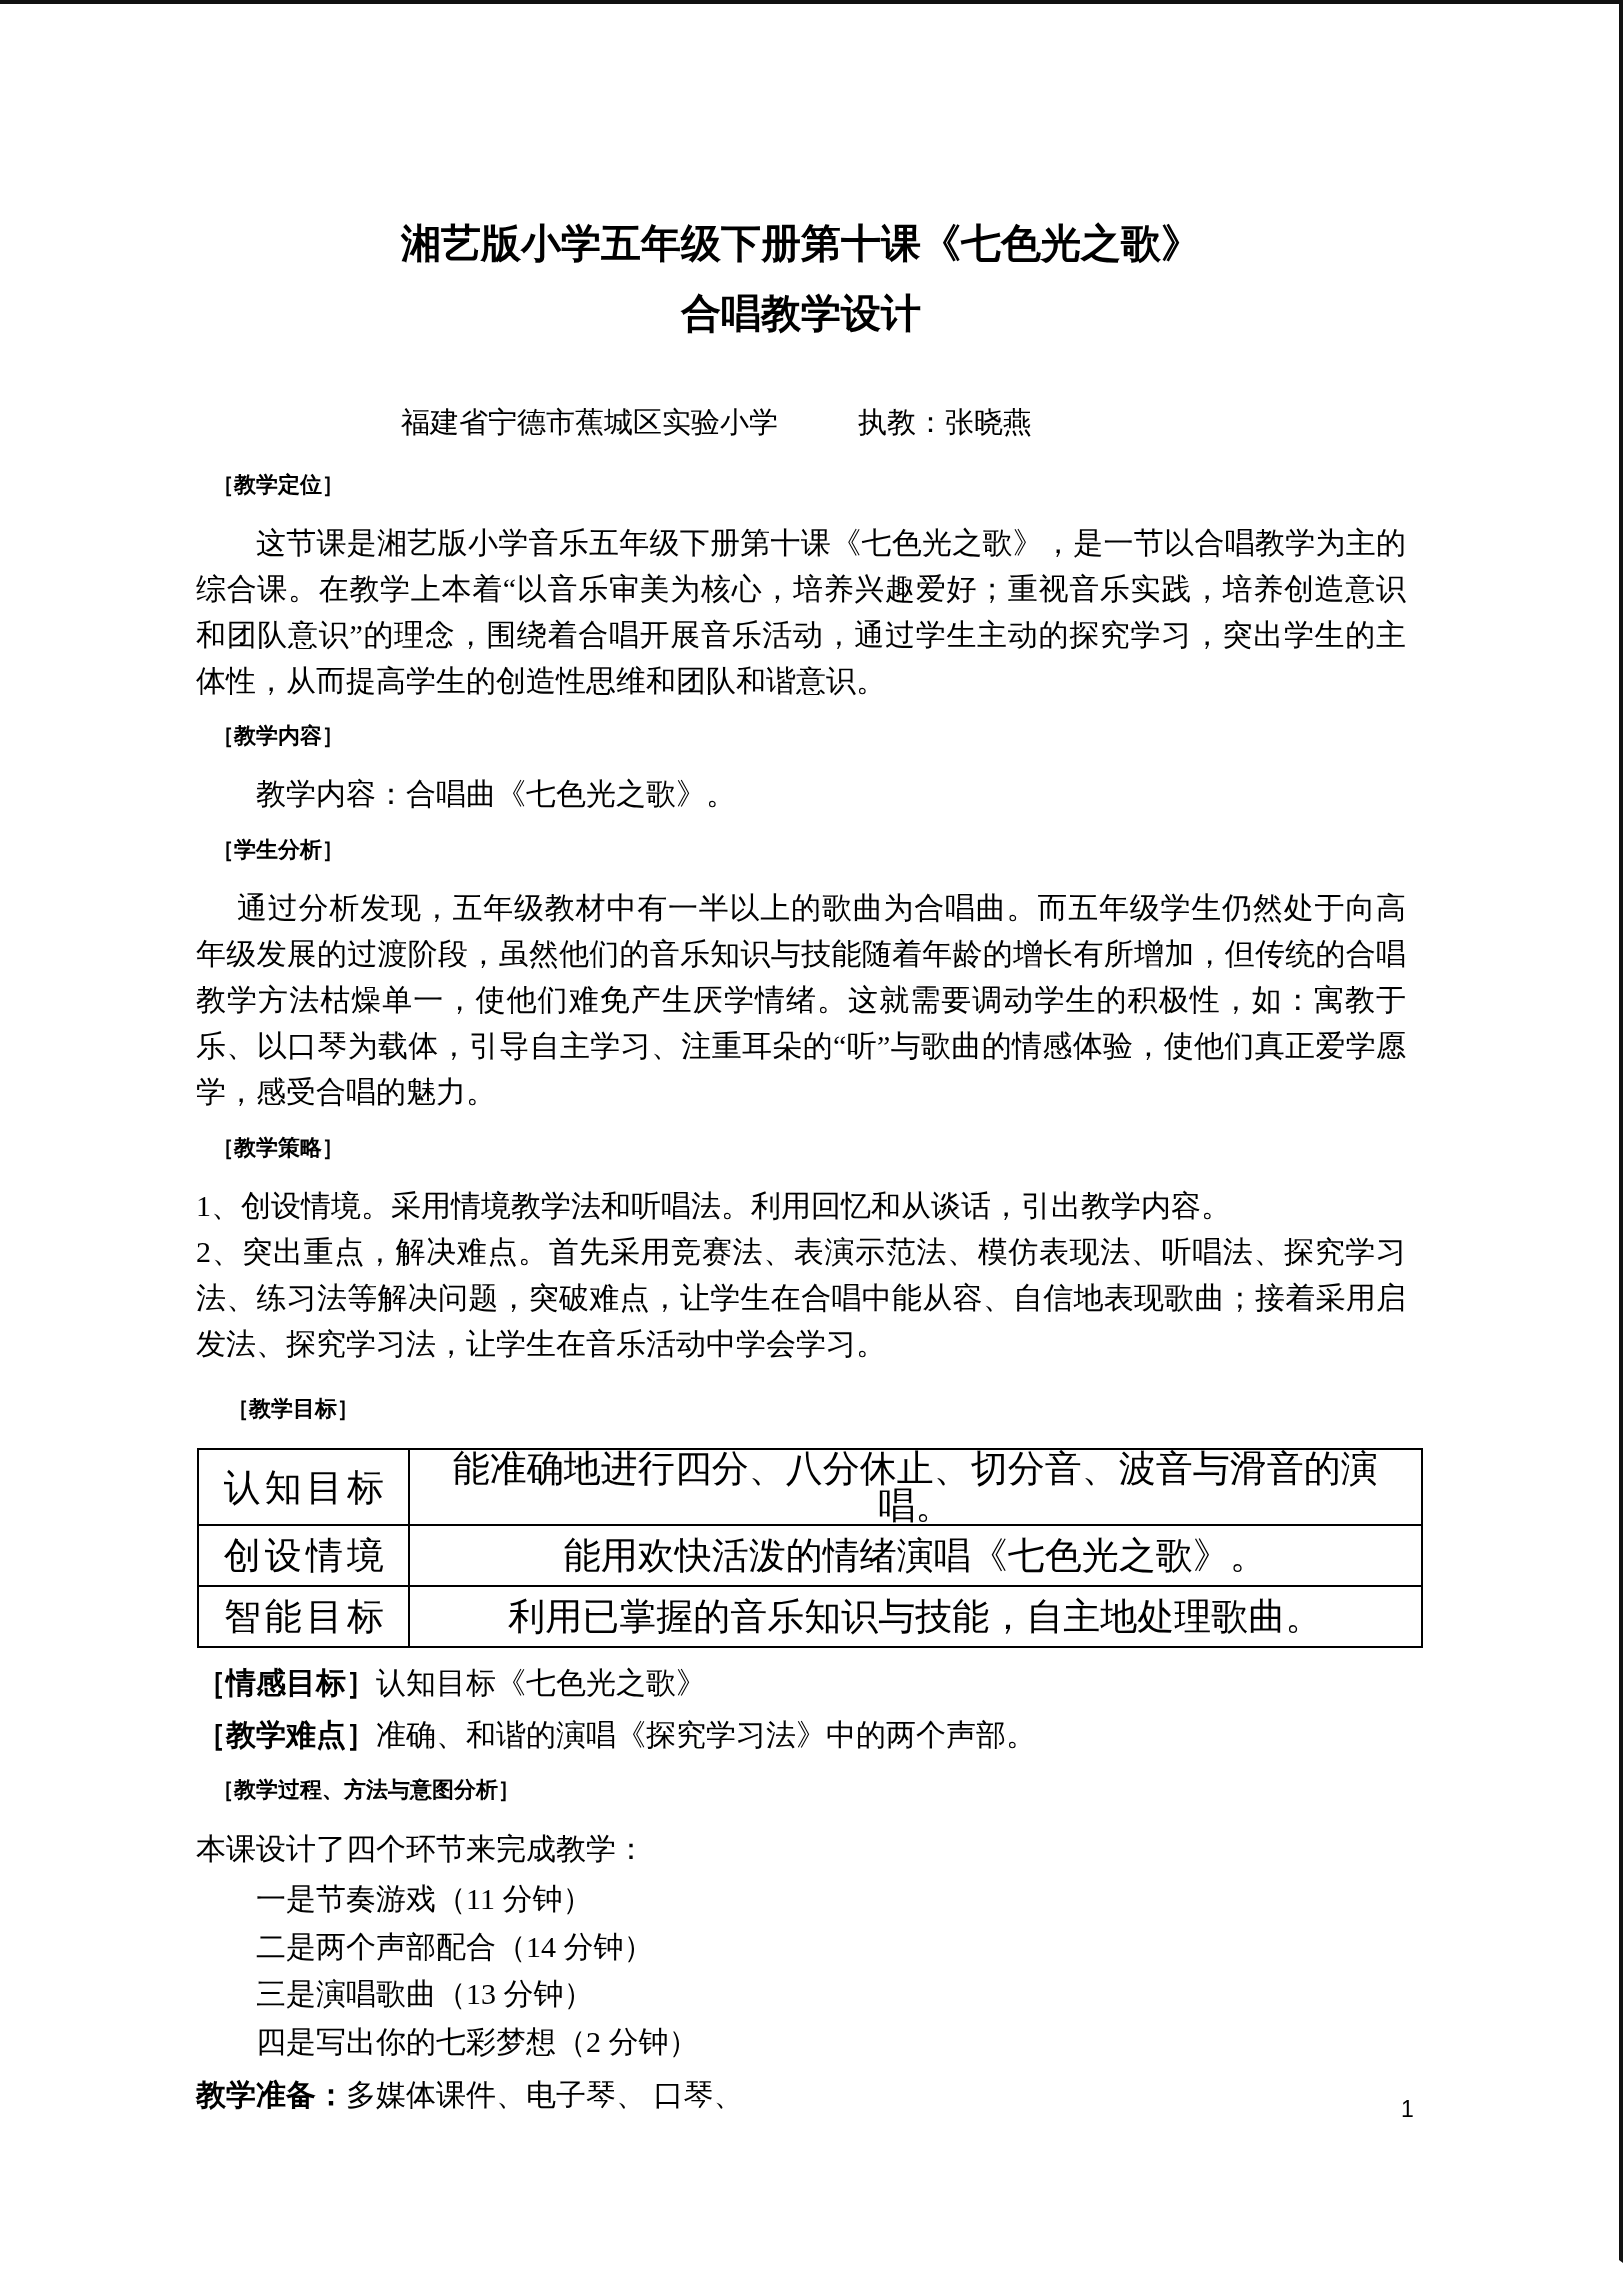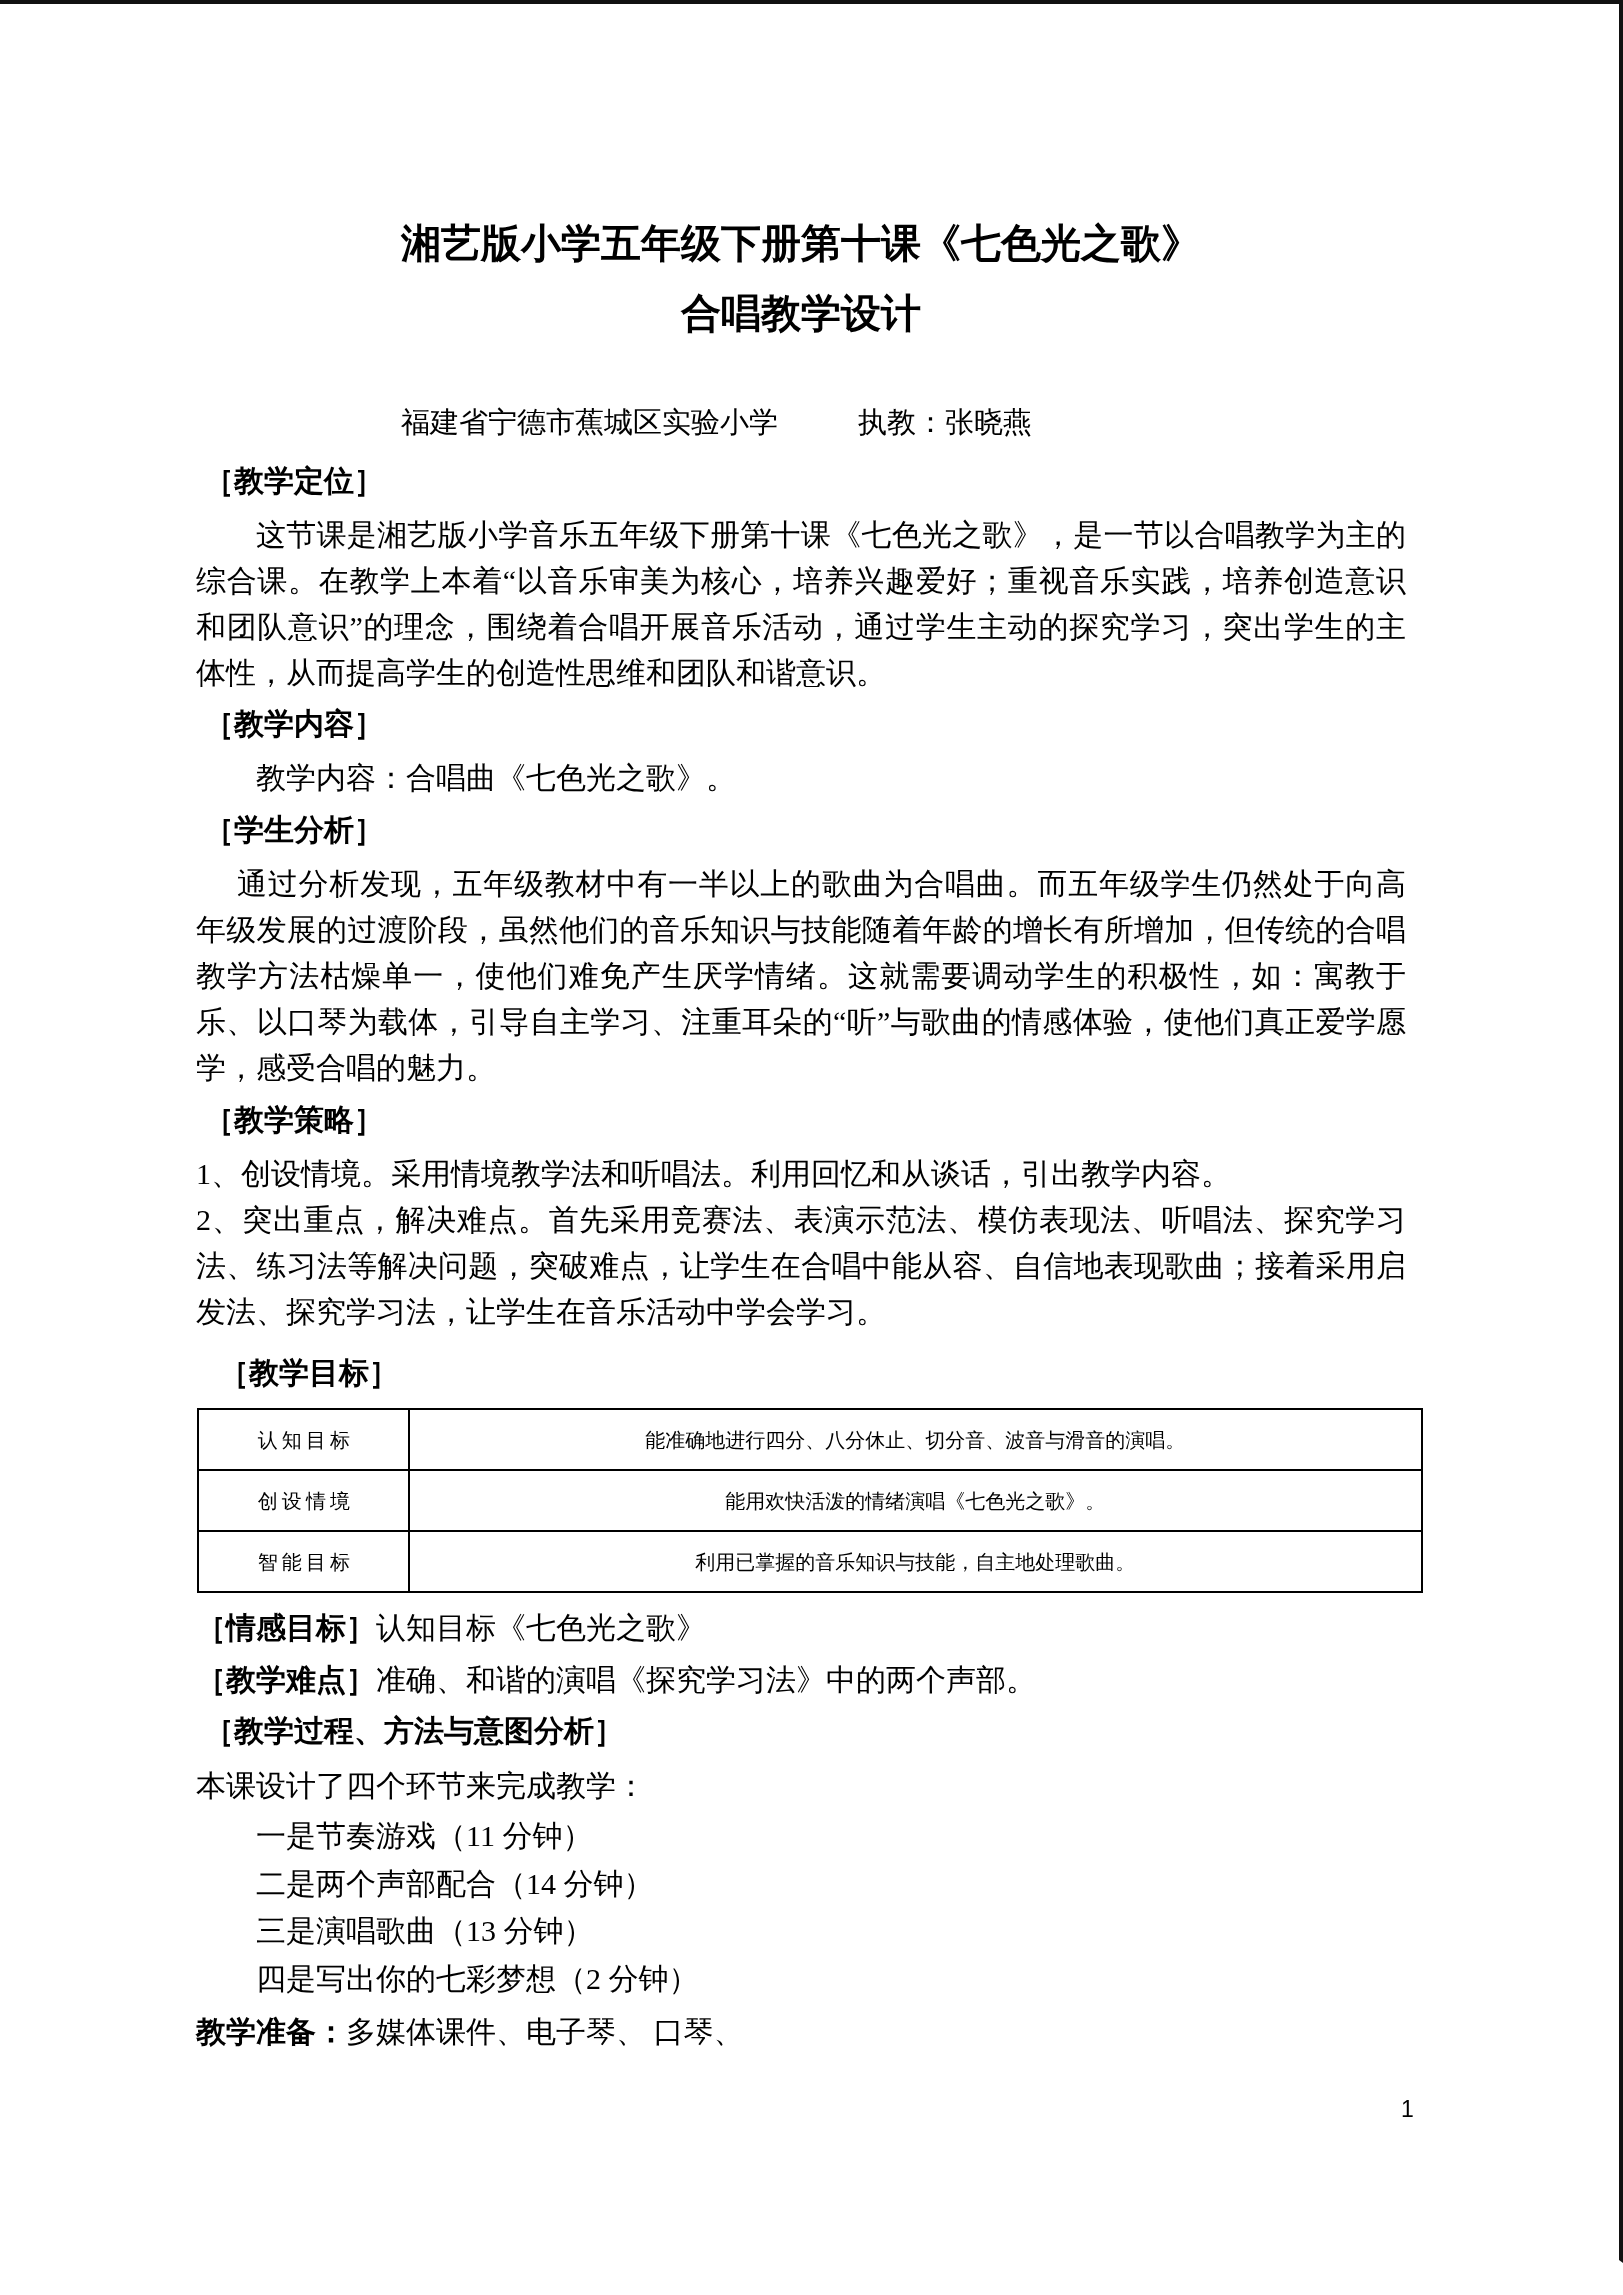--- a/index.html
+++ b/index.html
@@ -56,23 +56,23 @@
     white-space: nowrap;
   }
   .byline .gap {
     display: inline-block;
     width: 80px;
   }
 
   
   .sec-head {
     font-weight: bold;
-    font-size: 30px;
-    line-height: 1.0;
-    margin: 8px;
+    font-size: 22px;
+    line-height: 1.0;
+    margin: 16px;
     white-space: nowrap;
   }
 
   
   .para {
     font-size: 30px;
     line-height: 46px;
     margin: 0;
     text-align: justify;
     text-justify: inter-ideograph;
@@ -97,21 +97,21 @@
     padding-left: 1.4px;
   }
   table.goals {
     border-collapse: collapse;
     width: 1226px;
     table-layout: fixed;
     margin-left: 0px;
   }
   table.goals td {
     border: 2px solid #000000;
-    font-size: 20px;
+    font-size: 37px;
     line-height: 1.0;
     height: 59px;
     padding: 0;
     vertical-align: middle;
     text-align: center;
   }
   table.goals td.label {
     width: 209px;
     letter-spacing: 4.1px;
     text-indent: 4.1px;

